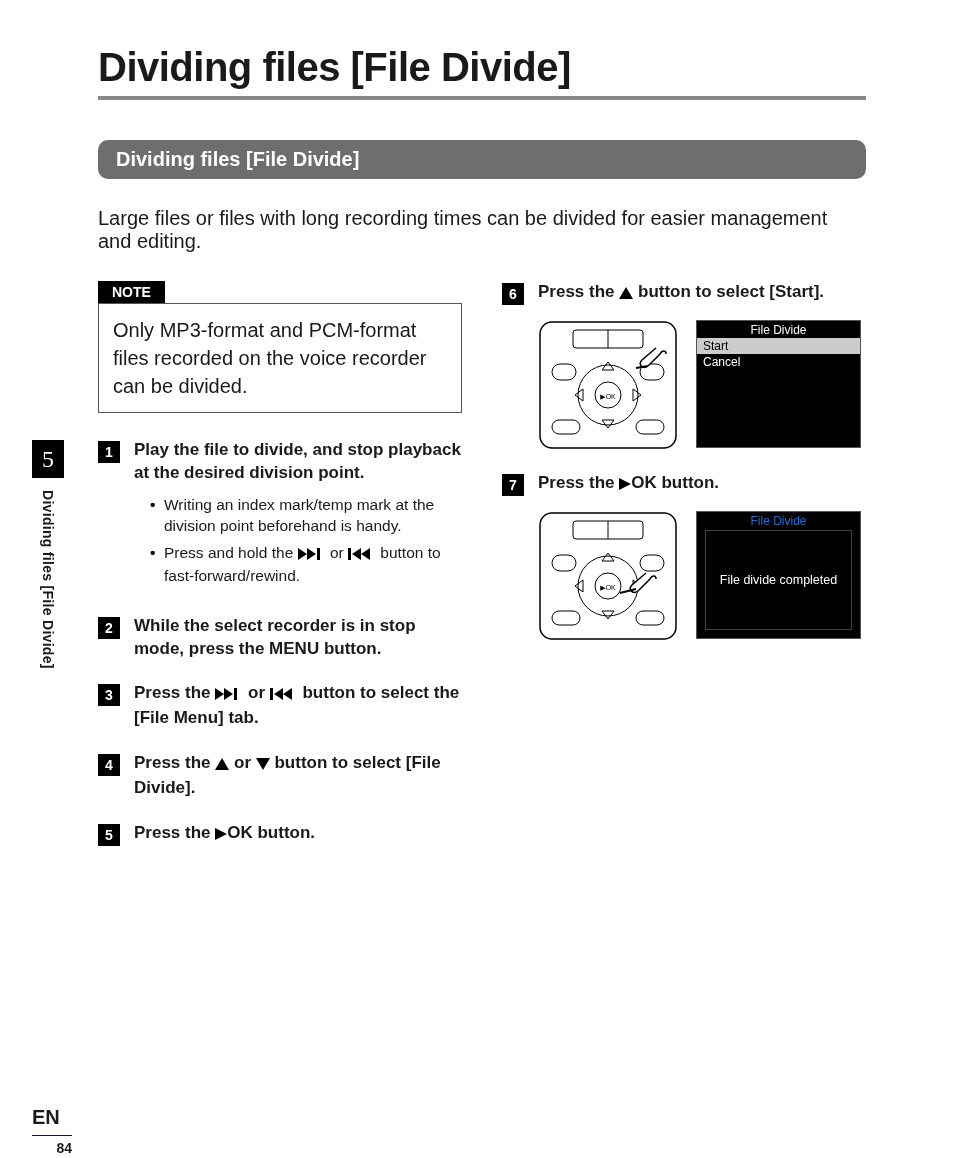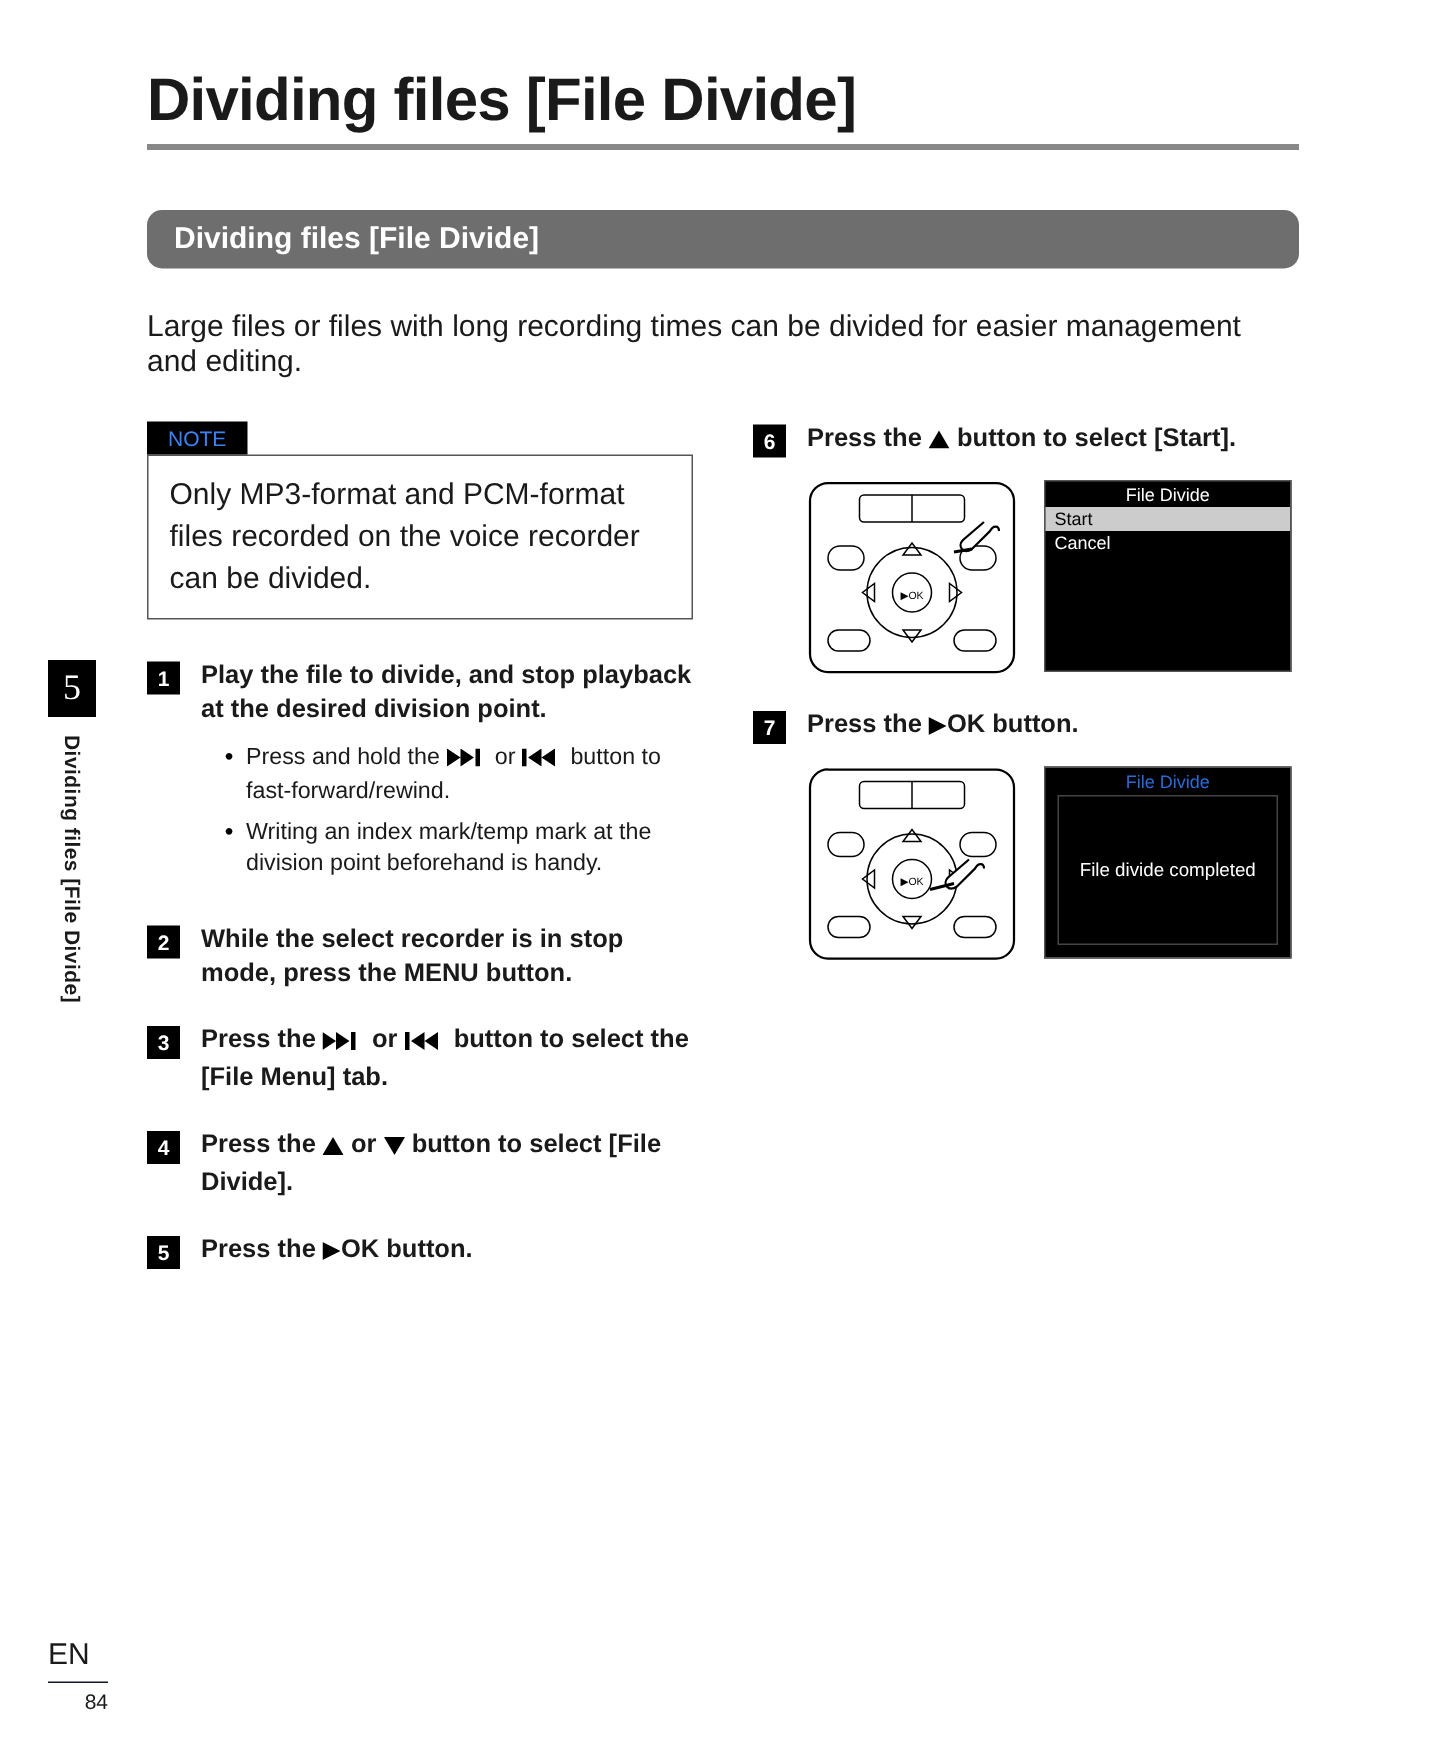--- a/index.html
+++ b/index.html
@@ -39,22 +39,22 @@
     margin-bottom: 28px;
   }
   .columns {
     display: flex;
     gap: 40px;
   }
   .col { flex: 1; }
   .note-label {
     display: inline-block;
     background: #000;
-    color: #3b82f6;
-    font-weight: 400;
+    color: #ffffff;
+    font-weight: 700;
     font-size: 14px;
     padding: 3px 14px;
     margin-bottom: 0;
   }
   .note-box {
     border: 1px solid #555;
     padding: 12px 14px;
     font-size: 20px;
     line-height: 1.4;
     margin-bottom: 26px;
@@ -176,21 +176,22 @@
   }
   .vlabel {
     writing-mode: vertical-rl;
     font-weight: 700;
     font-size: 14px;
     letter-spacing: 0.3px;
   }
   .footer {
     position: absolute;
     left: 32px;
-    bottom: 16px;
+    bottom: 2px;
+    font-weight: bold;
   }
   .lang { font-size: 20px; margin-bottom: 6px; }
   .pg-wrap { border-top: 1px solid #0f172a; width: 40px; padding-top: 4px; text-align: right; }
   .pg { font-size: 14px; }
 </style>
 </head>
 <body>
 
 <div class="page">
 
@@ -207,36 +208,36 @@
       <div>
         <div class="note-label">NOTE</div>
         <div class="note-box">Only MP3-format and PCM-format files recorded on the voice recorder can be divided.</div>
       </div>
 
       <div class="step">
         <div class="step-num">1</div>
         <div class="step-body">
           <div class="step-title">Play the file to divide, and stop playback at the desired division point.</div>
           <ul class="sub-bullets">
+            <li>Writing an index mark/temp mark at the division point beforehand is handy.</li>
             <li>
               <span>Press and hold the </span>
               <span class="inline-icon">
                 <svg width="28" height="12" viewBox="0 0 28 12">
                     <path d="M0 0 L9 6 L0 12 Z M9 0 L18 6 L9 12 Z M19 0 h3 v12 h-3 Z" fill="#000"></path>
                   </svg>
               </span>
               <span> or </span>
               <span class="inline-icon">
                 <svg width="28" height="12" viewBox="0 0 28 12">
                     <path d="M0 0 h3 v12 h-3 Z M13 0 L4 6 L13 12 Z M22 0 L13 6 L22 12 Z" fill="#000"></path>
                   </svg>
               </span>
               <span> button to fast-forward/rewind.</span>
             </li>
-            <li>Writing an index mark/temp mark at the division point beforehand is handy.</li>
           </ul>
         </div>
       </div>
 
       <div class="step">
         <div class="step-num">2</div>
         <div class="step-body step-title">
           <span>While the select recorder is in stop mode, press the </span><span>MENU</span><span> button.</span>
         </div>
       </div>

